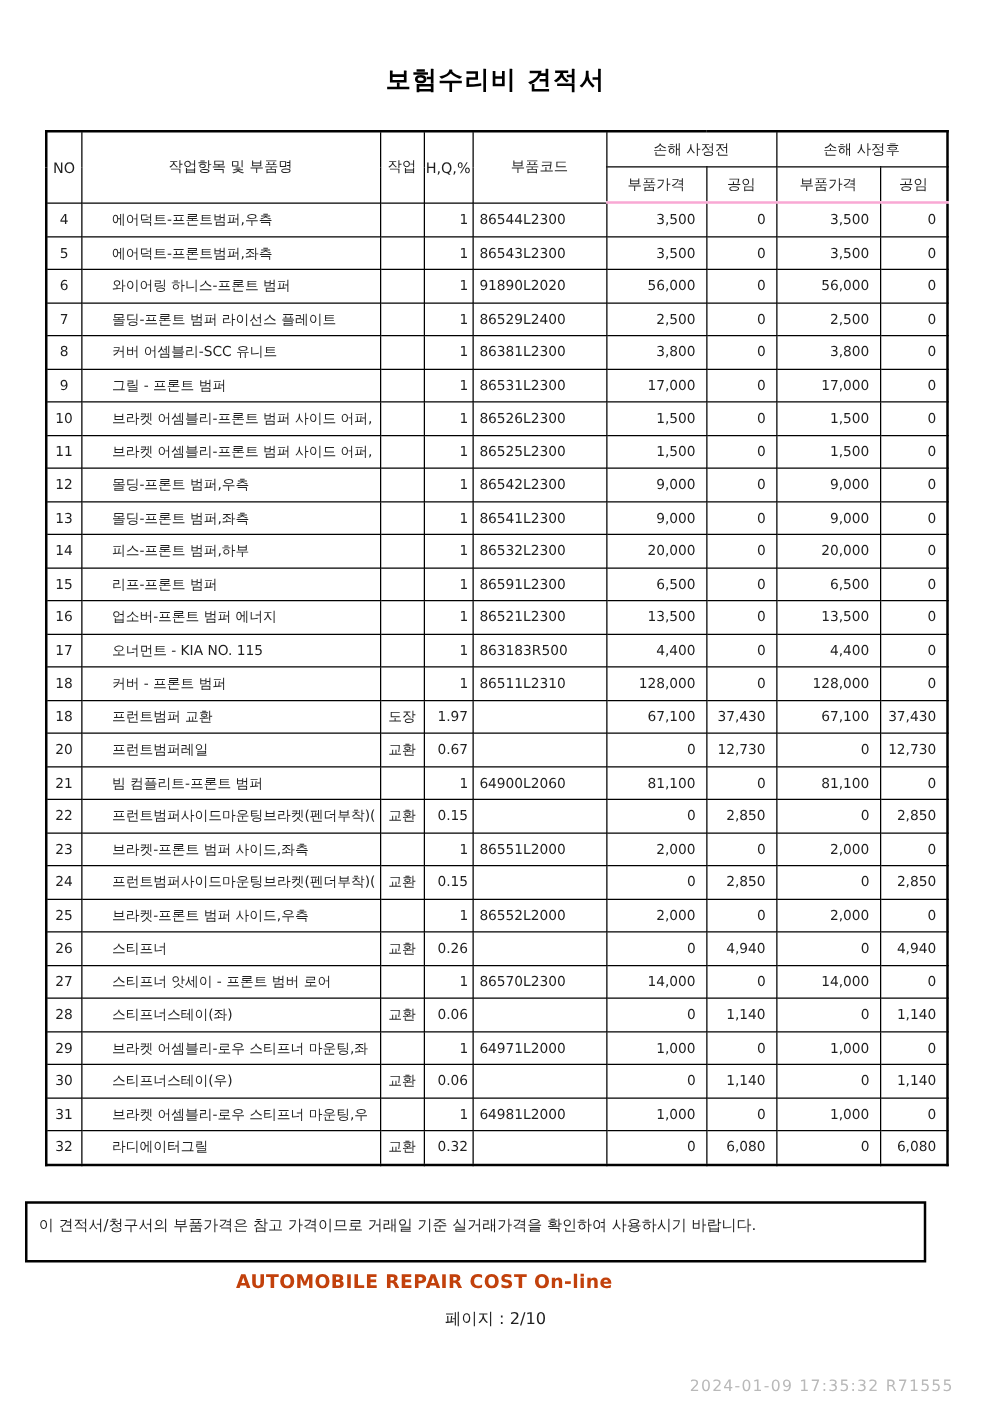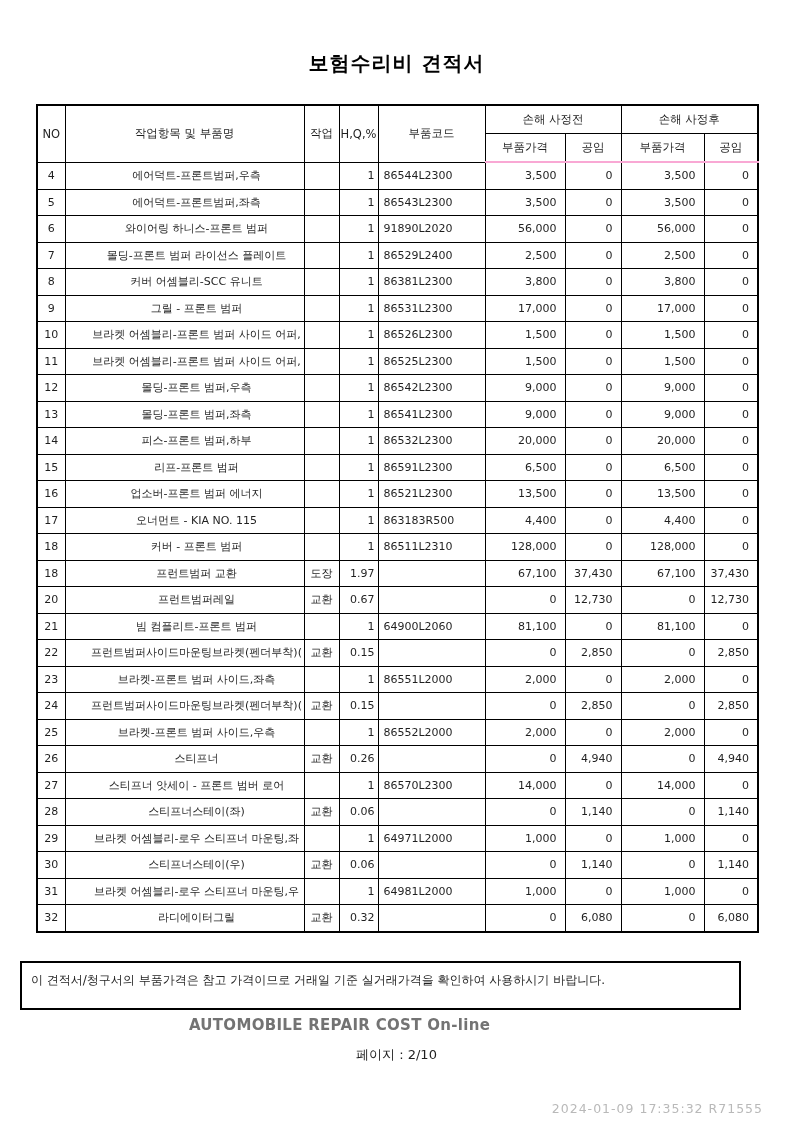--- a/index.html
+++ b/index.html
@@ -29,36 +29,36 @@
     padding:0;
   }
   table.estimate thead th {
     font-weight:normal; text-align:center;
     height:27px;
     font-size:11.5px;
   }
   table.estimate thead tr:last-child th { border-bottom:2px solid #f9a8d4; }
   table.estimate tbody td { height:25.5px; }
   .c-no   { text-align:center; }
-  .c-item { text-align:center; padding-left:24px !important; }
+  .c-item { text-align:left; padding-left:24px !important; }
   .c-work { text-align:center; }
   .c-hq   { text-align:right; padding-right:3px !important; }
   .c-code { text-align:left; padding-left:5px !important; }
   .c-money{ text-align:right; padding-right:8px !important; }
   .notice-box {
     position:absolute; left:20px; top:961px;
     width:699px; height:36px;
     border:2px solid #000;
     padding:9px 9px 0 9px;
     font-size:12px;
     color:#1f1f1f;
   }
   .brand-line {
     position:absolute; left:0; top:1016px; width:679px;
-    text-align:center; font-weight:bold; font-size:15px; color:#737373;
+    text-align:center; font-weight:bold; font-size:15px; color:#c2410c;
     letter-spacing:0.3px;
   }
   .page-line {
     position:absolute; left:0; top:1046px; width:793px;
     text-align:center; font-size:13px; color:#1f1f1f;
   }
   .stamp {
     position:absolute; top:1101px; right:30px;
     font-size:12.5px; letter-spacing:1px;
     color:#b9b9b9;

